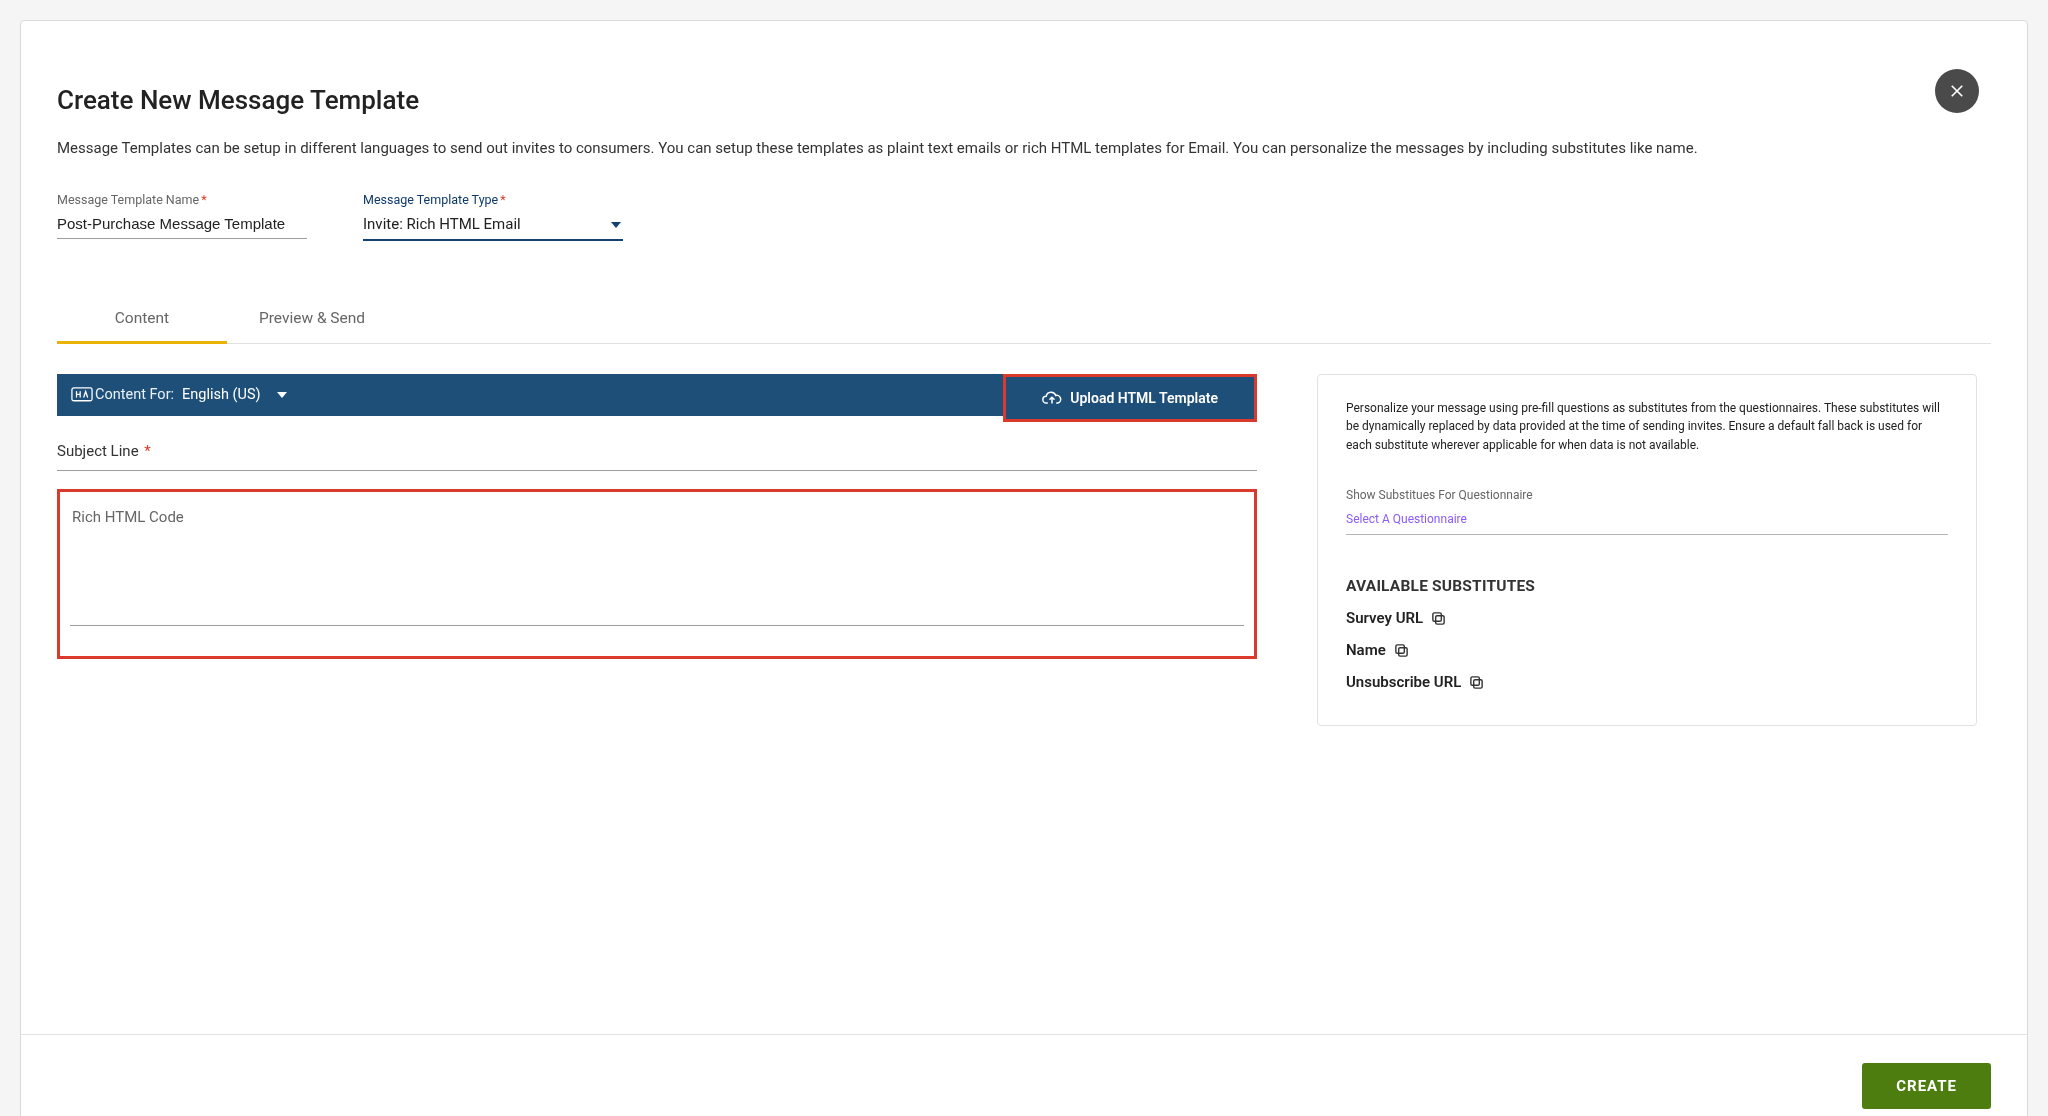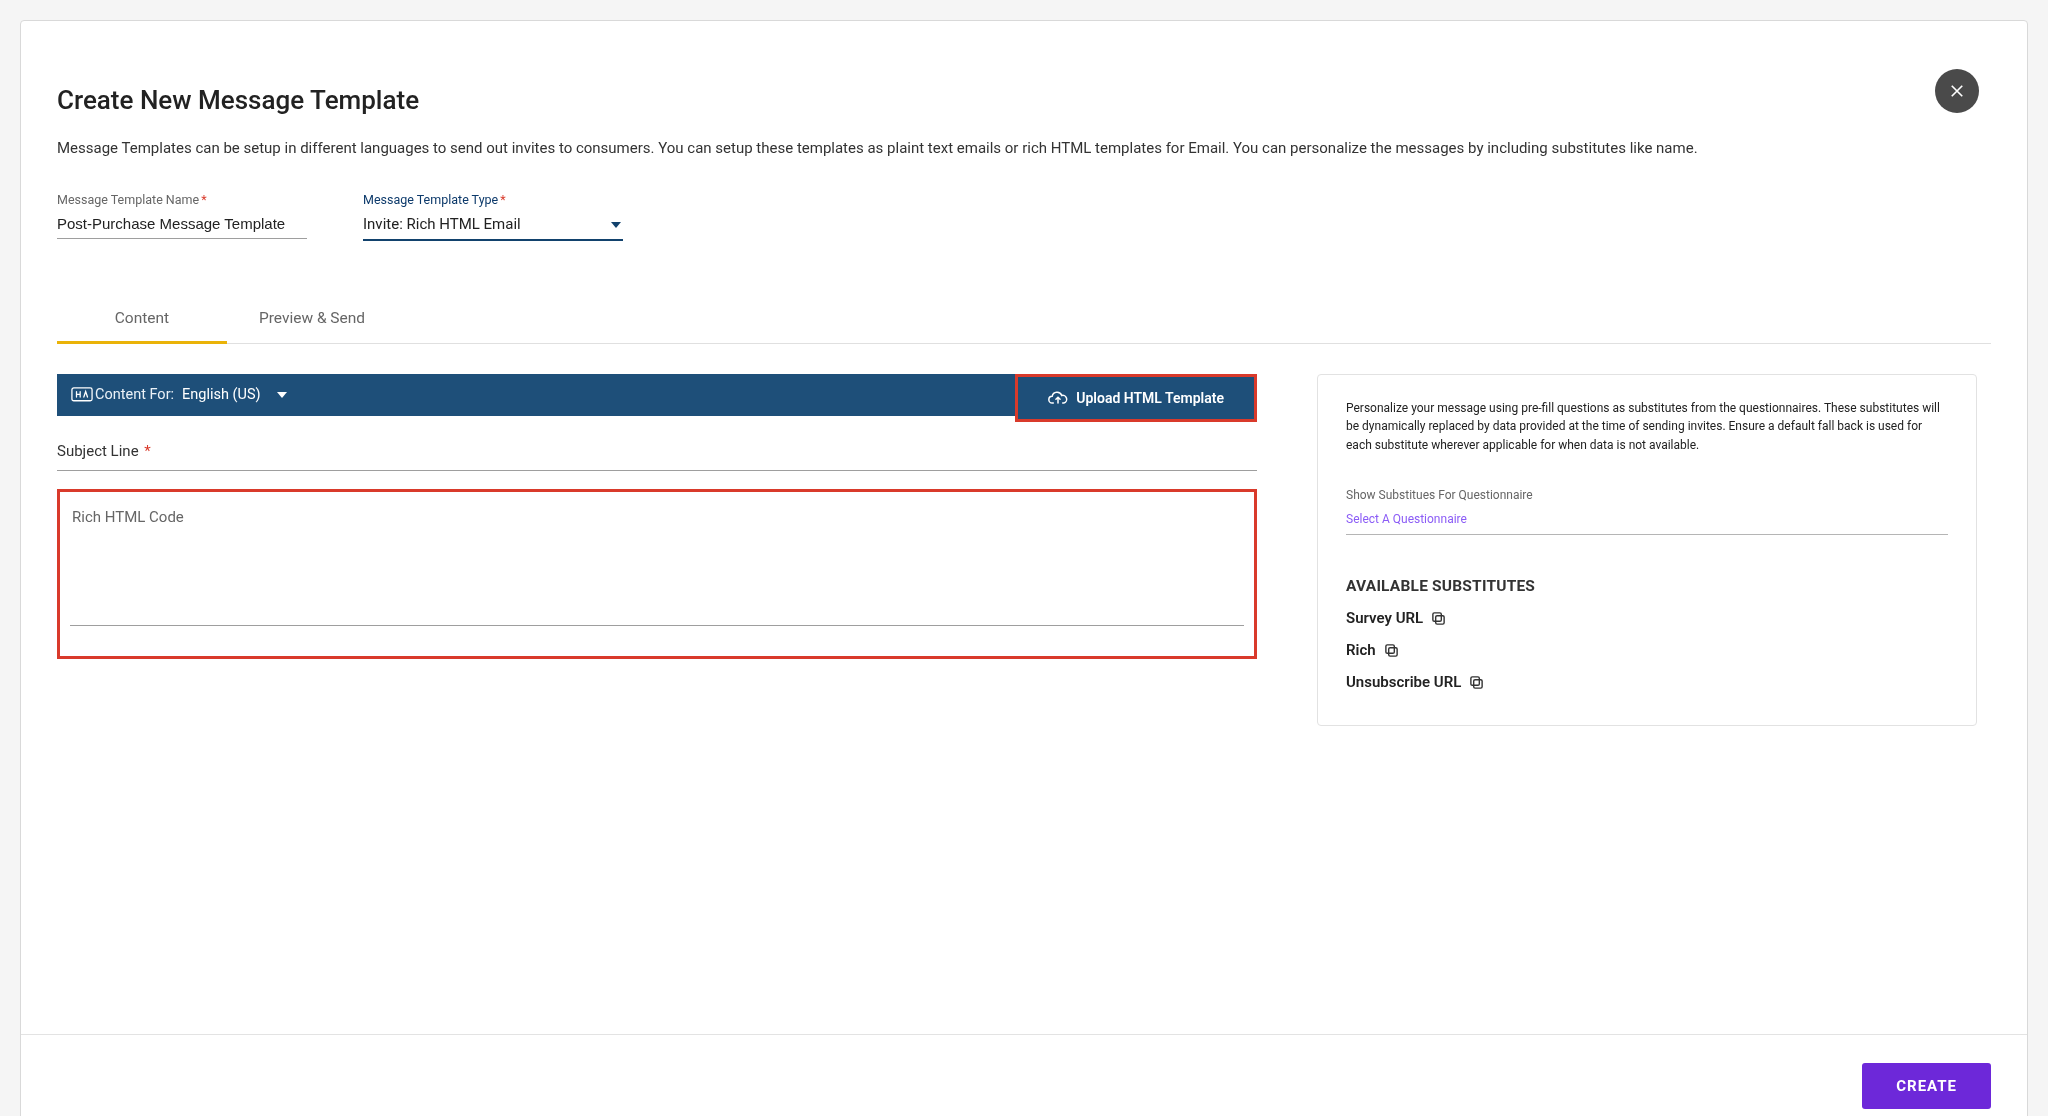--- a/index.html
+++ b/index.html
@@ -171,35 +171,35 @@
   .footer {
     position: absolute;
     left: 0; right: 0;
     bottom: 26px;
     border-top: 1px solid #e3e3e3;
     padding: 28px 36px 0 36px;
     display: flex;
     justify-content: flex-end;
   }
   .create-btn {
-    background: #6d28d9;
+    background: #4d7c0f;
     color: #fff;
     font-weight: 700;
     letter-spacing: 1px;
     padding: 14px 34px;
     border-radius: 3px;
     cursor: pointer;
     font-size: 15px;
   }
   
   .upload-hl-wrapper {
     background: #1e4f79;
     height: 42px;
     display: flex; align-items: center; justify-content: flex-end;
-    padding: 0 22px;
+    padding: 0 28px;
   }
 </style>
 </head>
 <body>
 
 <div class="frame">
 
   <div class="close-btn">
     <svg viewBox="0 0 24 24">
         <path d="M5 5 L19 19 M19 5 L5 19" fill="none"></path>
@@ -295,21 +295,21 @@
         <div class="avail-title">AVAILABLE SUBSTITUTES</div>
         <div class="sub-list">
           <div class="sub-item">
             <span>Survey URL</span>
             <svg class="copy-icon" viewBox="0 0 16 16" fill="none" stroke="#333" stroke-width="1.5">
               <rect x="5" y="5" width="9" height="9" rx="1.5"></rect>
                 <rect x="2" y="2" width="9" height="9" rx="1.5"></rect>
             </svg>
           </div>
           <div class="sub-item">
-            <span>Rich</span>
+            <span>Name</span>
             <svg class="copy-icon" viewBox="0 0 16 16" fill="none" stroke="#333" stroke-width="1.5">
               <rect x="5" y="5" width="9" height="9" rx="1.5"></rect>
                 <rect x="2" y="2" width="9" height="9" rx="1.5"></rect>
             </svg>
           </div>
           <div class="sub-item">
             <span>Unsubscribe URL</span>
             <svg class="copy-icon" viewBox="0 0 16 16" fill="none" stroke="#333" stroke-width="1.5">
               <rect x="5" y="5" width="9" height="9" rx="1.5"></rect>
                 <rect x="2" y="2" width="9" height="9" rx="1.5"></rect>

